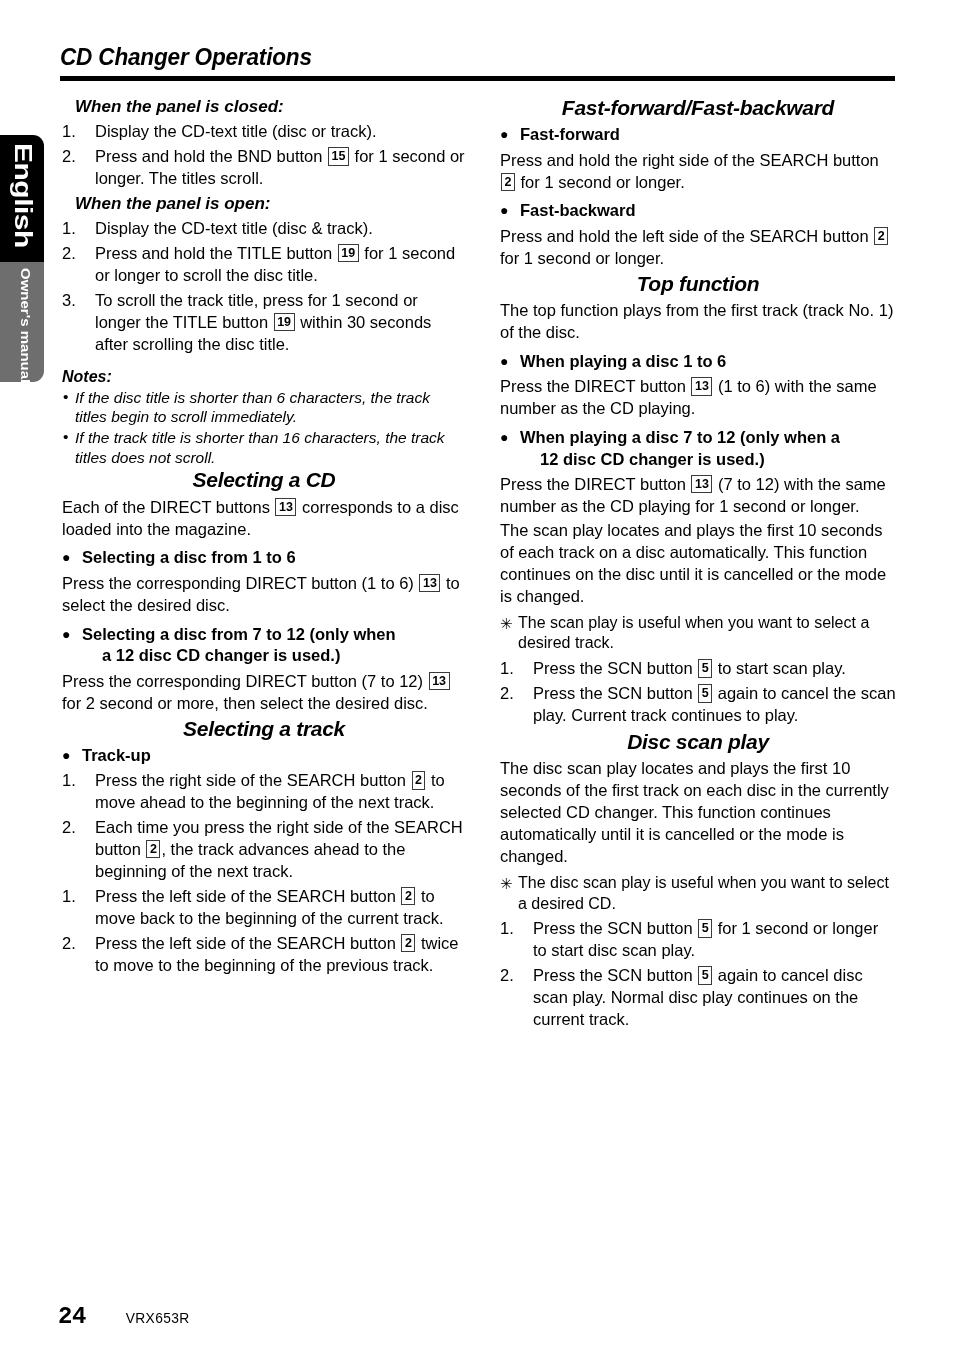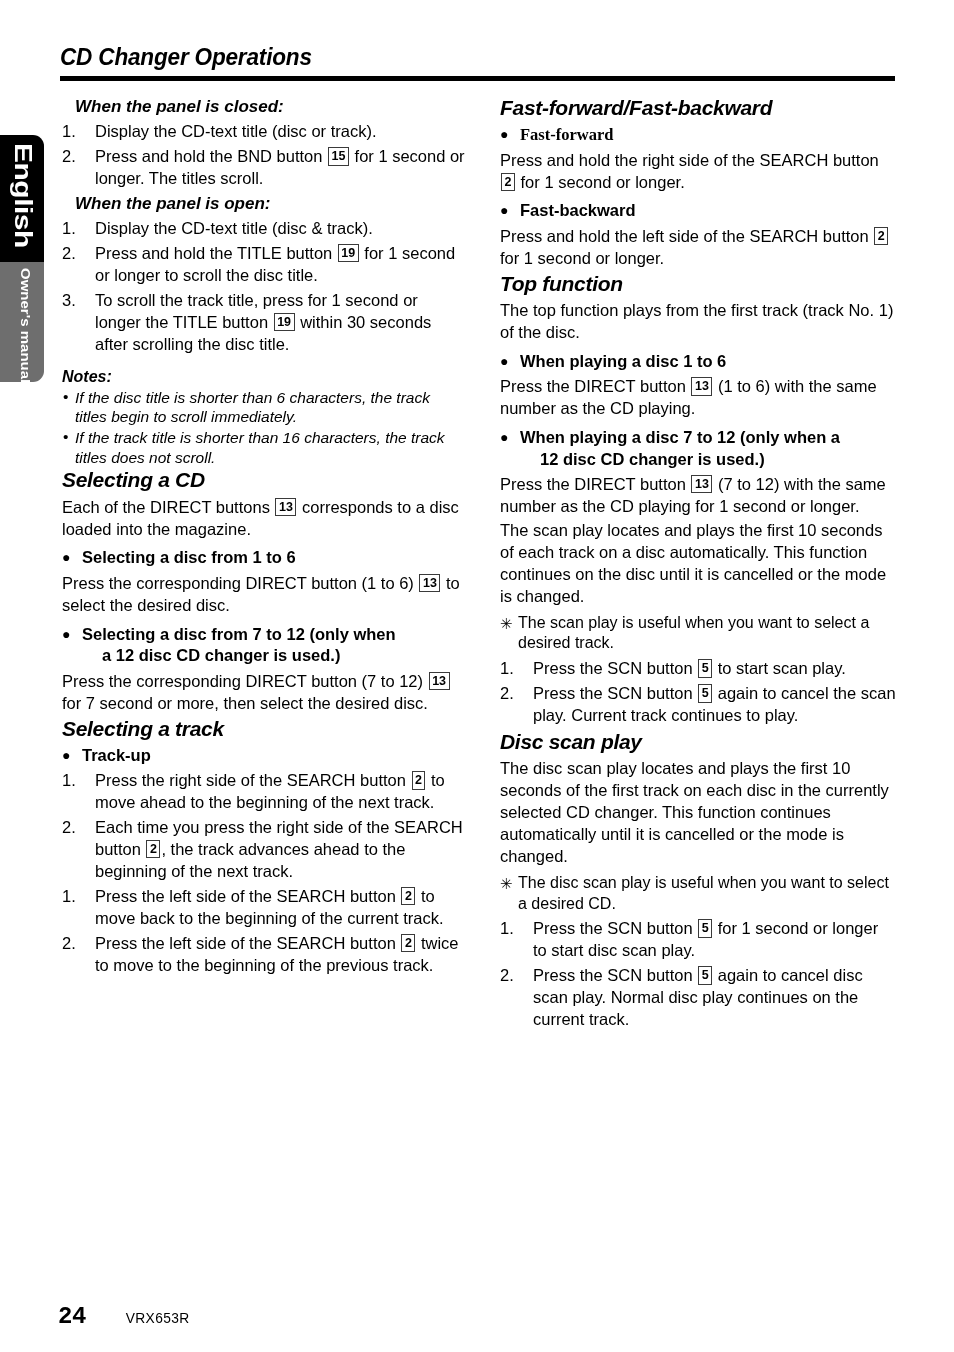--- a/index.html
+++ b/index.html
@@ -98,20 +98,21 @@
   .col-right { left: 500px; width: 396px; }
 
   
   h2.section {
     margin: 0 0 4px 0;
     font-size: 21px;
     font-weight: bold;
     font-style: italic;
     letter-spacing: -0.3px;
     line-height: 1.15;
+    text-align: center;
   }
   .sp-before { margin-top: 17px; }
 
   h3.subhead {
     margin: 0 0 3px 13px;
     font-size: 17px;
     font-weight: bold;
     font-style: italic;
     line-height: 1.3;
   }
@@ -296,21 +297,21 @@
 
     <div class="bullet-head">
       <span class="dot">●</span><span>Selecting a disc from 1 to 6</span>
     </div>
     <p class="para gap"><span>Press the corresponding DIRECT button (1 to 6) </span><span class="keybox">13</span><span> to select the desired disc.</span></p>
 
     <div class="bullet-head">
       <span class="dot">●</span><span>Selecting a disc from 7 to 12 (only when</span>
       <span class="wrap2" style="padding-left:20px;">a 12 disc CD changer is used.)</span>
     </div>
-    <p class="para"><span>Press the corresponding DIRECT button (7 to 12) </span><span class="keybox">13</span><span> for 7 second or more, then select the desired disc.</span></p>
+    <p class="para"><span>Press the corresponding DIRECT button (7 to 12) </span><span class="keybox">13</span><span> for 2 second or more, then select the desired disc.</span></p>
 
     <h2 class="section sp-before">Selecting a track</h2>
 
     <div class="bullet-head" style="margin-top:2px;">
       <span class="dot">●</span><span>Track-up</span>
     </div>
     <ol class="numlist">
       <li>
         <span class="num">1.</span><span>Press the right side of the SEARCH button </span><span class="keybox">2</span><span> to move ahead to the beginning of the next track.</span>
       </li>
@@ -326,21 +327,21 @@
       <li>
         <span class="num">2.</span><span>Press the left side of the SEARCH button </span><span class="keybox">2</span><span> twice to move to the beginning of the previous track.</span>
       </li>
     </ol>
   </div>
 
   <div class="col col-right">
 
     <h2 class="section">Fast-forward/Fast-backward</h2>
 
-    <div class="bullet-head" style="margin-top:3px;font-family:Liberation Serif, serif;">
+    <div class="bullet-head" style="margin-top:3px;">
       <span class="dot">●</span><span>Fast-forward</span>
     </div>
     <p class="para gap"><span>Press and hold the right side of the SEARCH button </span><span class="keybox">2</span><span> for 1 second or longer.</span></p>
 
     <div class="bullet-head">
       <span class="dot">●</span><span>Fast-backward</span>
     </div>
     <p class="para"><span>Press and hold the left side of the SEARCH button </span><span class="keybox">2</span><span> for 1 second or longer.</span></p>
 
     <h2 class="section sp-before">Top function</h2>

